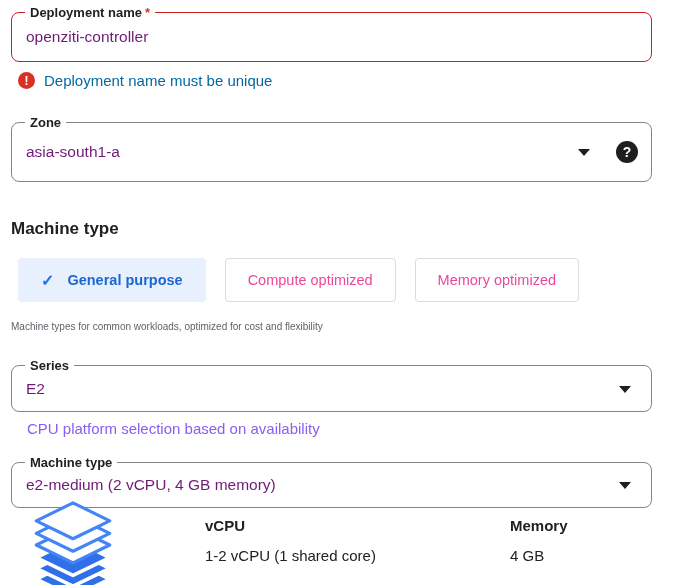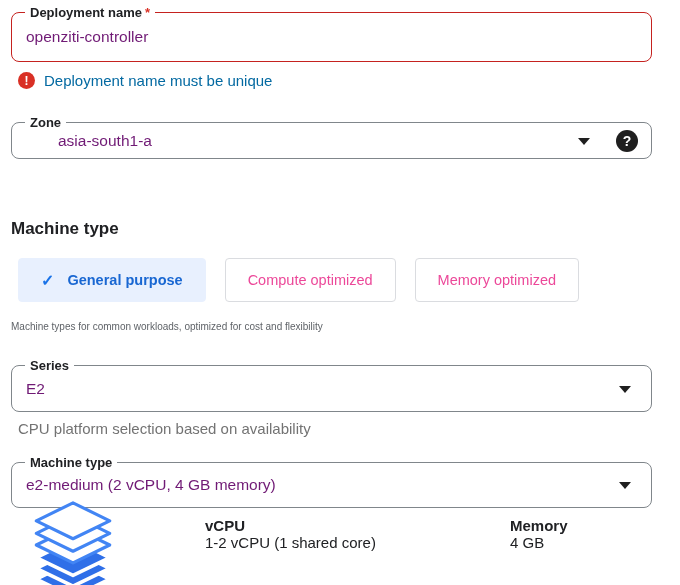--- a/index.html
+++ b/index.html
@@ -59,22 +59,22 @@
   
   .section-heading {
     position:absolute; left:11px; top:219px;
     font-size:17px; font-weight:700; color:#202124;
   }
   .desc-text {
     position:absolute; left:11px; top:321px;
     font-size:10px; color:#5f6368;
   }
   .helper-text {
-    position:absolute; left:18px; top:420px;
-    font-size:15px; color:#737373;
+    position:absolute; left:27px; top:420px;
+    font-size:15px; color:#8b5cf6;
   }
 
   
   .tabs {
     position:absolute; left:18px; top:258px;
     display:flex; gap:19px;
   }
   .tab {
     height:44px; padding:0 22px;
     display:flex; align-items:center;
@@ -89,40 +89,40 @@
   .tab .check {
     color:#1a73e8; font-size:16px; font-weight:700; margin-right:13px;
   }
 
   
   .spec-icon { position:absolute; left:30px; top:500px; width:86px; height:90px; }
   .spec-col { position:absolute; }
   .spec-col.vcpu { left:205px; top:517px; }
   .spec-col.memory { left:510px; top:517px; }
   .spec-header { font-size:15px; font-weight:700; color:#202124; }
-  .spec-value { font-size:15px; color:#202124; margin-top:0; white-space:nowrap; }
+  .spec-value { font-size:15px; color:#202124; margin-top:13px; white-space:nowrap; }
 </style>
 </head>
 <body>
 
 <div class="page">
 
   <div class="field error" style="top:12px; height:50px;">
     <span class="field-label">
       <span>Deployment name</span><span class="req">*</span>
     </span>
     <span class="field-value">openziti-controller</span>
   </div>
 
   <div class="error-row">
     <span class="error-badge">!</span>
     <span class="error-text">Deployment name must be unique</span>
   </div>
 
-  <div class="field" style="top:122px; height:37px;padding-left:32px;">
+  <div class="field" style="top:122px; height:60px;">
     <span class="field-label">Zone</span>
     <span class="field-value">asia-south1-a</span>
     <span class="dd-arrow" style="right:61px;"></span>
     <span class="help-btn">?</span>
   </div>
 
   <div class="section-heading">Machine type</div>
 
   <div class="tabs">
     <div class="tab selected">

